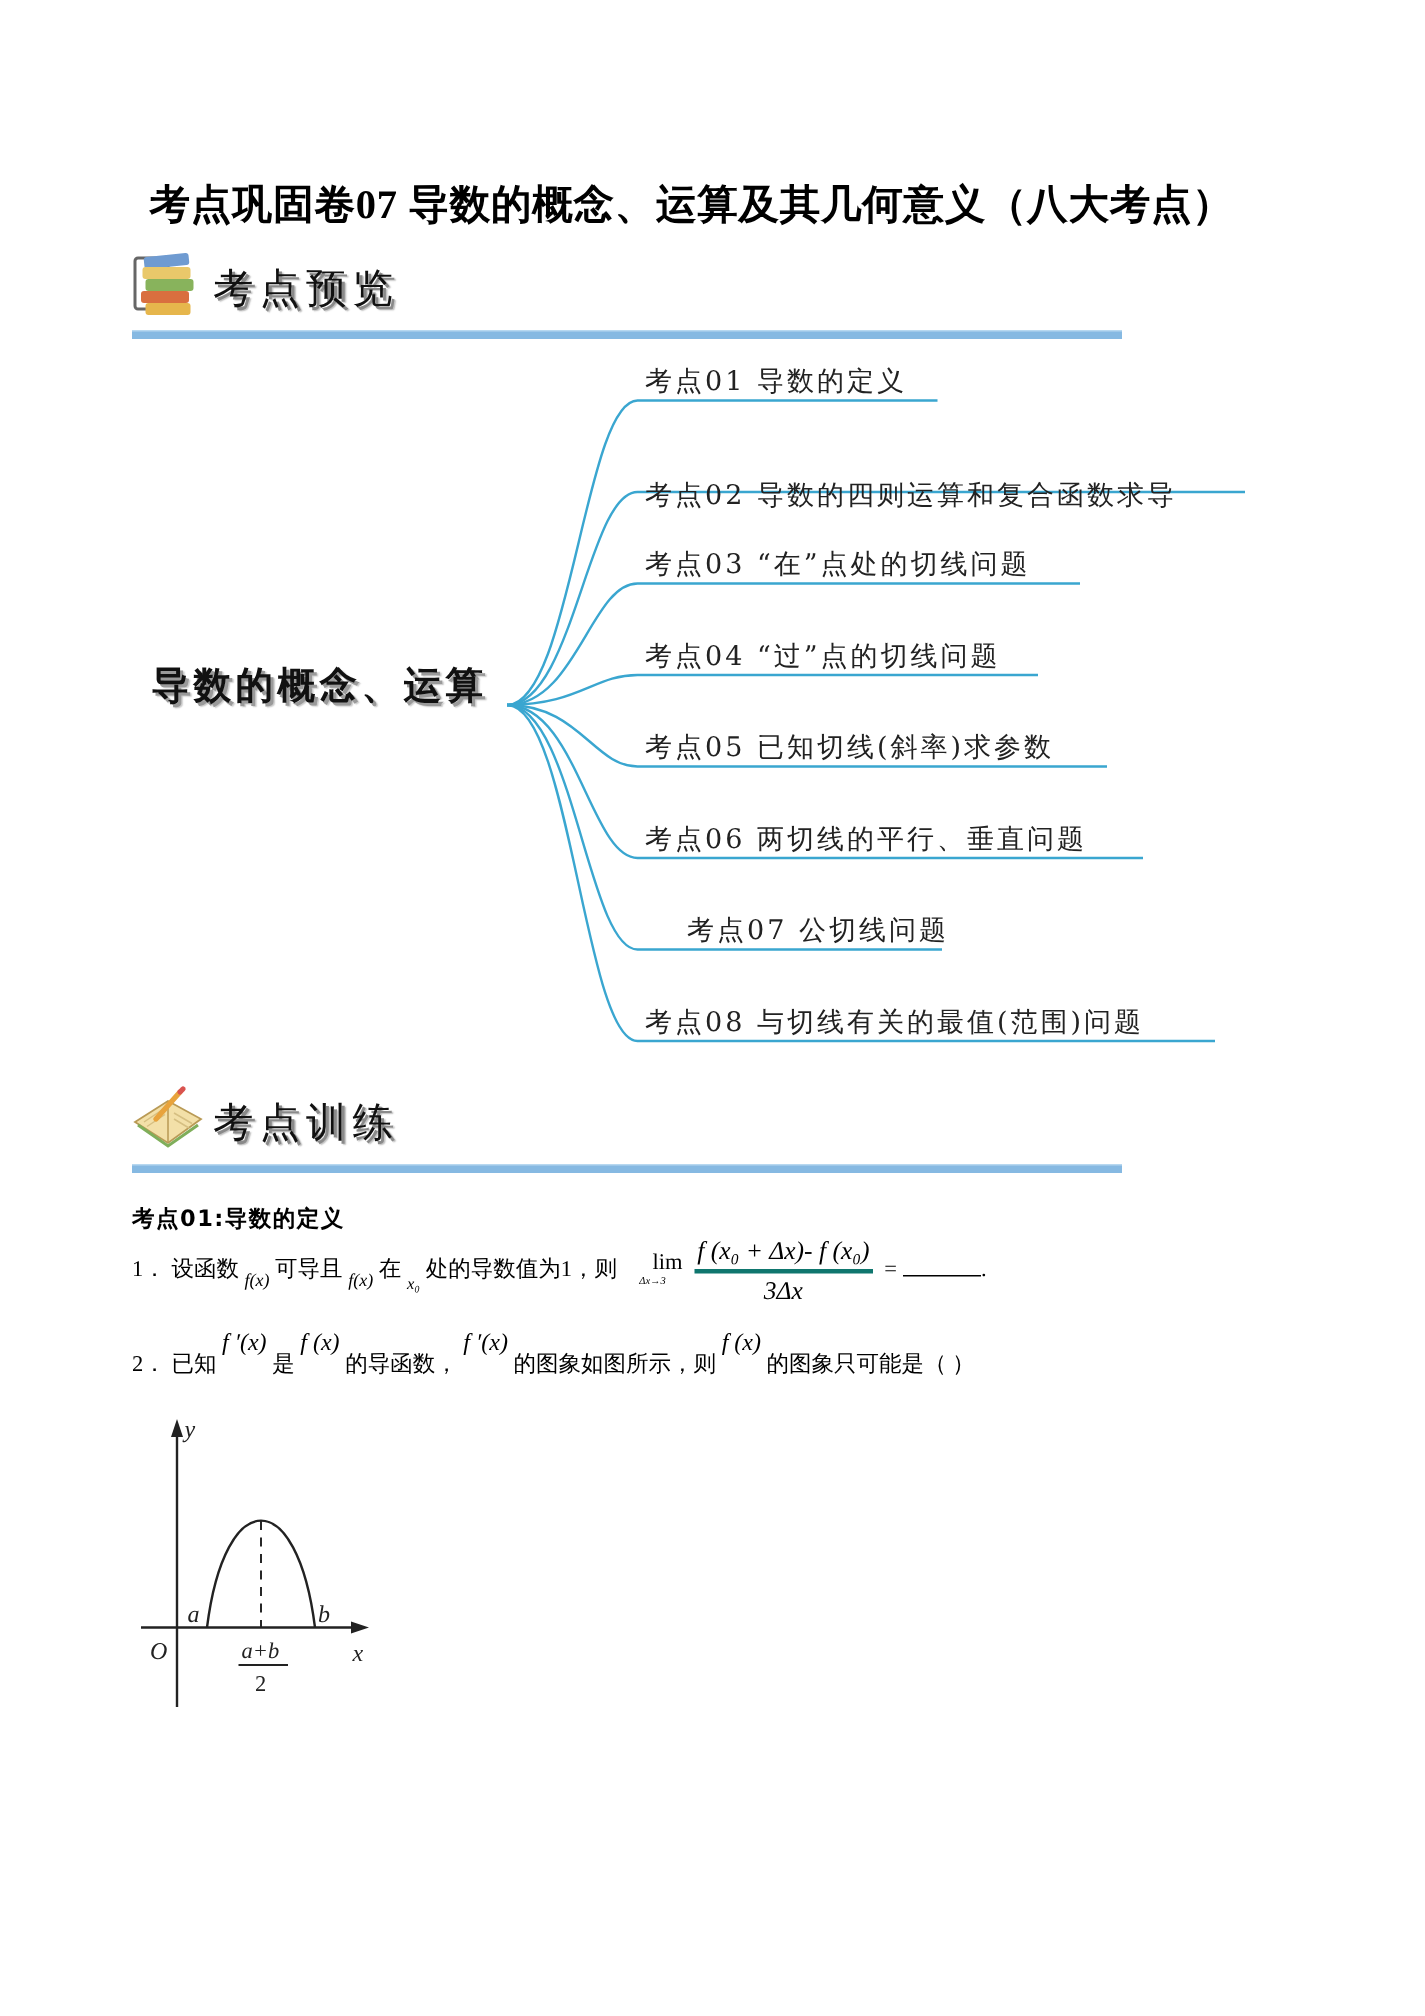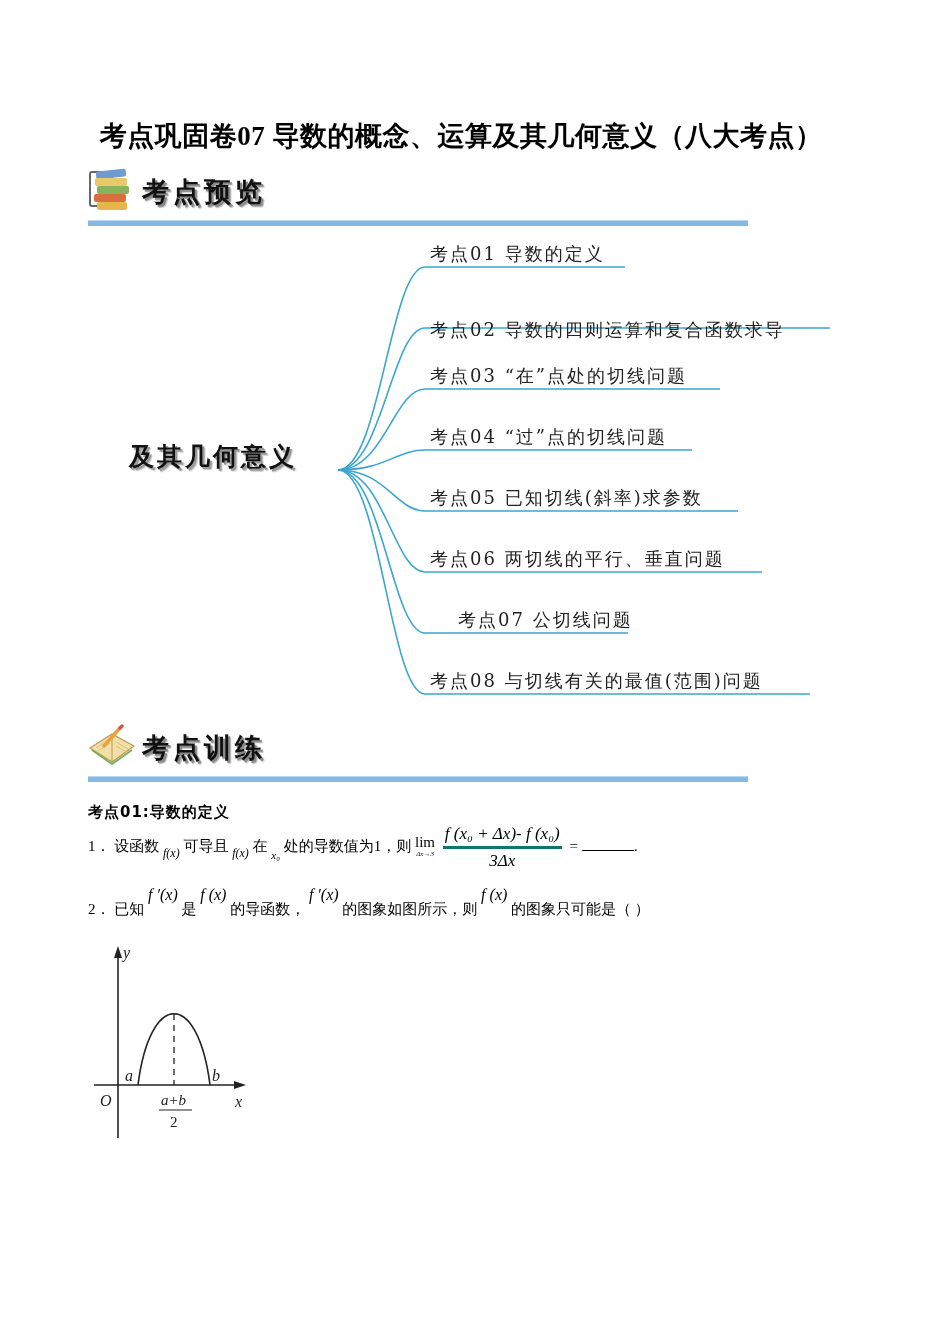--- a/index.html
+++ b/index.html
@@ -6,21 +6,21 @@
   body { width: 950px; height: 1344px; position: relative; overflow: hidden;
          font-family: "DejaVu Serif", "Liberation Serif", serif; color: #000; }
   .abs { position: absolute; }
 
   .doc-title { left: 0; width: 898px; top: 118px; text-align: center;
                font-family: "Liberation Serif", "DejaVu Serif", serif;
                font-size: 27px; font-weight: bold; letter-spacing: 0.5px; margin-left: 12px; }
 
   .sec-header { left: 88px; width: 660px; height: 60px; }
   .sec-header .label { position: absolute; left: 54px; top: 8px;
-               font-family: "DejaVu Sans", sans-serif; font-weight: bold;
+               font-family: "DejaVu Sans", sans-serif; font-weight: normal;
                font-size: 27px; letter-spacing: 4px; color: #111;
                text-shadow: 2px 2px 0 #8a8a8a, 3px 3px 1px #bdbdbd; }
   .sec-header .bar { position: absolute; left: 0; bottom: 0; width: 660px; height: 5px;
                background: #86b9e2; border-top: 1px solid #b7d8f0; }
   .sec-header .icon { position: absolute; left: 0; top: 0; width: 52px; height: 48px; }
 
   .mind-center { left: 88px; top: 440px; width: 250px; text-align: center;
                  font-family: "DejaVu Sans", sans-serif; font-weight: bold;
                  font-size: 25px; line-height: 34px; letter-spacing: 3px; color: #111;
                  text-shadow: 2px 2px 0 #9a9a9a, 3px 3px 1px #c8c8c8; }
@@ -31,21 +31,21 @@
   .topic-heading { left: 88px; top: 803px; font-family: "DejaVu Sans", sans-serif;
                    font-weight: bold; font-size: 15px; letter-spacing: 1px; }
 
   .q { left: 88px; font-family: "Liberation Serif", "DejaVu Serif", serif; font-size: 15px; white-space: nowrap; }
   .math { font-family: "Liberation Serif", "DejaVu Serif", serif; font-style: italic; }
   .small-math { font-size: 12px; font-style: italic; font-family: "Liberation Serif", serif; }
   .frac { display: inline-block; vertical-align: middle; text-align: center; margin: 0 4px; }
   .frac .num { display: block; font-size: 17px; padding: 0 2px 2px; border-bottom: 3px solid #0f766e; }
   .frac .den { display: block; font-size: 17px; padding-top: 2px; }
   .lim { display: inline-block; vertical-align: middle; text-align: center; line-height: 12px; }
-  .lim .word { font-size: 15px; display: block; }
+  .lim .word { font-size: 15px; display: block; margin-left: 20px; }
   .lim .sub { font-size: 7px; display: block; }
   .blank { display: inline-block; width: 52px; border-bottom: 1px solid #000; margin-left: 4px; }
   .raised { position: relative; top: -14px; font-size: 16px; }
 </style>
 </head>
 <body>
 
 <div class="abs doc-title">考点巩固卷07 导数的概念、运算及其几何意义（八大考点）</div>
 
 <div class="abs sec-header" style="top:166px;">
@@ -68,21 +68,21 @@
     <path d="M338,470 C384,470 394,389 425,389 L720,389"></path>
     <path d="M338,470 C386,470 396,450 425,450 L692,450"></path>
     <path d="M338,470 C386,470 396,511 425,511 L738,511"></path>
     <path d="M338,470 C384,470 394,572 425,572 L762,572"></path>
     <path d="M338,470 C382,470 392,633 425,633 L628,633"></path>
     <path d="M338,470 C380,470 390,694 425,694 L810,694"></path>
   </g>
 </svg>
 
 <div class="abs mind-center">
-  <div>及其几何意义</div>
+  <div>导数的概念、运算</div>
 </div>
 
 <div class="abs branch" style="top:242px;">考点01  导数的定义</div>
 <div class="abs branch" style="top:318px;">考点02  导数的四则运算和复合函数求导</div>
 <div class="abs branch" style="top:364px;">考点03 “在”点处的切线问题</div>
 <div class="abs branch" style="top:425px;">考点04 “过”点的切线问题</div>
 <div class="abs branch" style="top:486px;">考点05  已知切线(斜率)求参数</div>
 <div class="abs branch" style="top:547px;">考点06  两切线的平行、垂直问题</div>
 <div class="abs branch" style="top:608px;margin-left:28px;">考点07  公切线问题</div>
 <div class="abs branch" style="top:669px;">考点08  与切线有关的最值(范围)问题</div>

